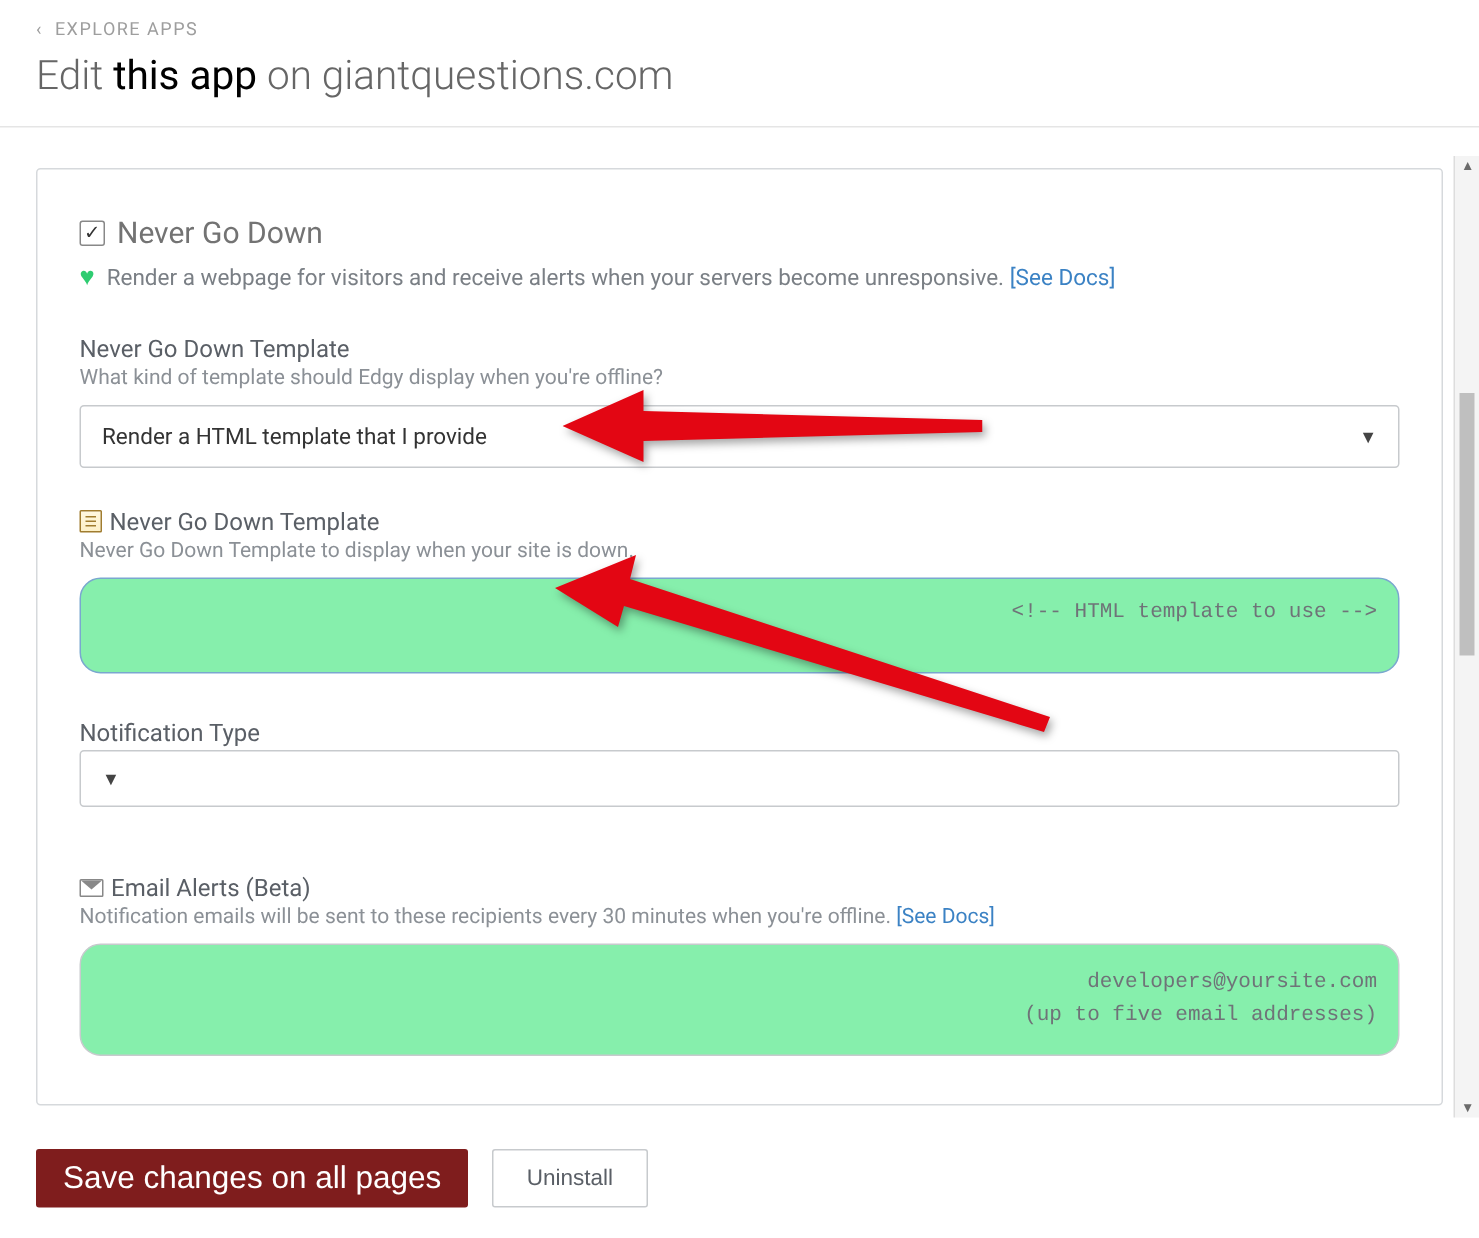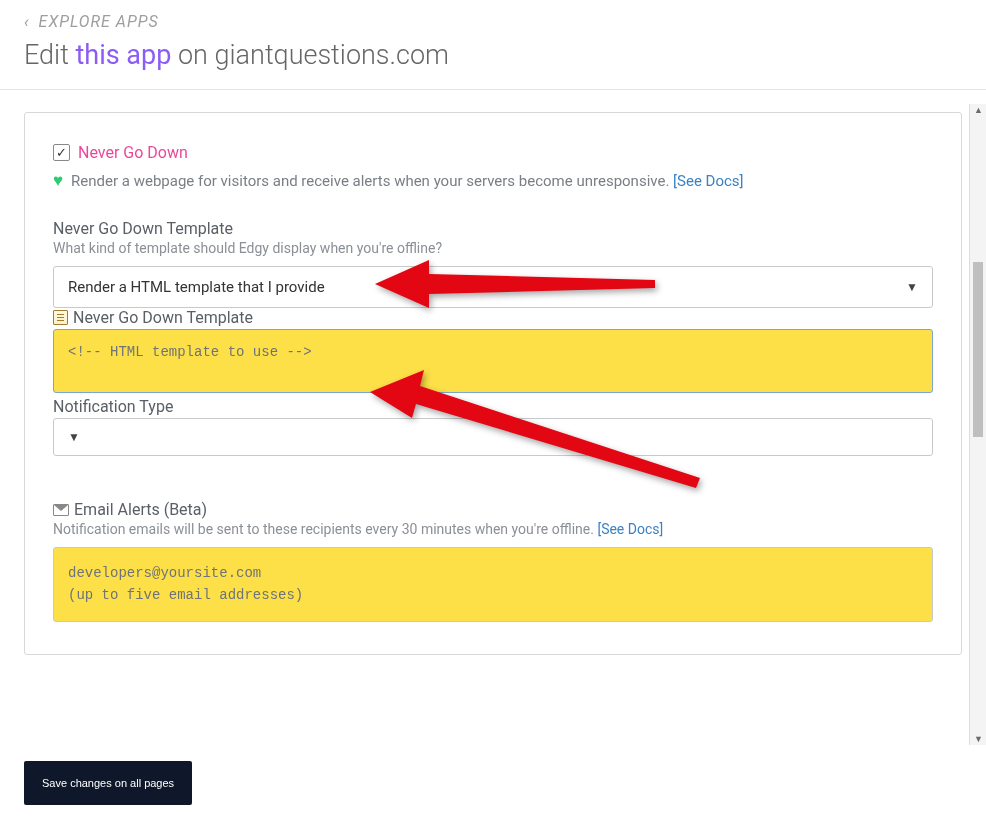--- a/index.html
+++ b/index.html
@@ -1,42 +1,42 @@
 <!DOCTYPE html>
 <html><head>
 <meta charset="utf-8">
 <style>
   * { box-sizing: border-box; margin: 0; padding: 0; }
   body { font-family: -apple-system, BlinkMacSystemFont, "Segoe UI", Roboto, sans-serif; font-size: 15px; color: #333; background: #fff; width: 986px; height: 825px; overflow: hidden; position: relative; }
   .header { padding: 12px 24px 18px 24px; border-bottom: 1px solid #e5e5e5; }
-  .breadcrumb { font-size: 16px; letter-spacing: 1px; color: #9e9e9e; margin-bottom: 8px; font-style: italic; }
+  .breadcrumb { font-size: 12px; letter-spacing: 1px; color: #9e9e9e; margin-bottom: 8px; }
   .breadcrumb .chev { margin-right: 4px; }
   .title-line { font-size: 27px; font-weight: 300; color: #666; }
-  .title-line .emph { color: #8b5cf6; font-weight: 400; }
+  .title-line .emph { color: #000000; font-weight: 400; }
   .scroll-area { position: absolute; top: 104px; left: 0; right: 0; bottom: 80px; overflow: hidden; padding: 0 24px; }
   .card { border: 1px solid #d6d9dc; border-radius: 3px; padding: 30px 28px 24px 28px; margin-top: 8px; }
   .check-row { display: flex; align-items: center; gap: 8px; margin-bottom: 8px; }
   .checkbox { width: 17px; height: 17px; border: 1px solid #888; border-radius: 2px; display: inline-flex; align-items: center; justify-content: center; font-size: 13px; color: #333; background:#fff; }
   .desc-row { display: flex; align-items: center; gap: 8px; margin-bottom: 28px; color: #7a7f85; font-size: 15px; }
   .heart { color: #2ecc71; font-size: 17px; }
   .link { color: #3b82c4; }
   .field-label { font-size: 16px; color: #5a5f66; margin-bottom: 2px; }
   .field-help { font-size: 14px; color: #8b9096; margin-bottom: 10px; }
   .select { width: 100%; border: 1px solid #c7cacd; border-radius: 3px; padding: 11px 14px; font-size: 15px; color: #333; background: #fff; display: flex; justify-content: space-between; align-items: center; cursor: pointer; }
   .select .caret { font-size: 12px; color: #444; }
-  .block { position: relative; }
+  .block { margin-bottom: 26px; position: relative; }
   .icon-sq { display:inline-block; width:15px; height:15px; border:1px solid #a07c2f; background: linear-gradient(#fff8e1,#fdf0c7); margin-right:5px; vertical-align:-2px; border-radius:1px; position:relative;}
   .icon-sq::after{content:""; position:absolute; left:3px; top:3px; width:7px; height:1px; background:#a07c2f; box-shadow:0 3px 0 #a07c2f, 0 6px 0 #a07c2f;}
   .label-row { font-size: 16px; color: #5a5f66; margin-bottom: 2px; }
-  .textarea { width: 100%; border: 1px solid #7aa7cf; border-radius: 3px; padding: 14px 14px; font-family: "Consolas","Courier New",monospace; font-size: 14px; color: #6f7378; background: #fde047; min-height: 64px; resize: none; }
+  .textarea { width: 100%; border: 1px solid #7aa7cf; border-radius: 14px; padding: 14px 14px; font-family: "Consolas","Courier New",monospace; font-size: 14px; color: #6f7378; background: #86efac; min-height: 64px; resize: none; text-align: right; }
   .textarea.gray { border-color: #c7cacd; color:#6f7378; min-height:72px; line-height:1.6;}
   .env-icon { display:inline-block; width:16px; height:12px; border:1px solid #888; border-radius:1px; margin-right:5px; vertical-align:-1px; position:relative; background:#fff;}
   .env-icon::after{content:""; position:absolute; left:0; top:0; width:0; height:0; border-left:7px solid transparent; border-right:7px solid transparent; border-top:6px solid #888;}
   .footer { position:absolute; left:0; right:0; bottom:0; padding: 14px 24px 20px 24px; background:#fff; display:flex; gap:16px; border-top:1px solid transparent;}
-  .btn-primary { background:#0f172a; color:#fff; border:none; border-radius:2px; padding:16px 18px; font-size:11px; cursor:pointer;}
+  .btn-primary { background:#7f1d1d; color:#fff; border:none; border-radius:2px; padding:6px 18px; font-size:21px; cursor:pointer;}
   .btn-secondary { background:#fff; color:#5a5f66; border:1px solid #c7cacd; border-radius:2px; padding:10px 22px; font-size:15px; cursor:pointer;}
   .side-scrollbar { position:absolute; top:104px; right:0; bottom:80px; width:16px; background:#f4f4f4;}
   .side-thumb { position:absolute; top:158px; left:3px; width:10px; height:175px; background:#bfbfbf; border-radius:0;}
   .side-arrow { position:absolute; left:4px; font-size:9px; color:#6b6b6b;}
   .side-arrow.top{ top:1px;} .side-arrow.bot{ bottom:1px;}
   .content-border { position:absolute; top:104px; right:16px; bottom:80px; width:0; border-right:1px solid #ddd;}
   
   .arrow { position:absolute; pointer-events:none; z-index:50; filter: drop-shadow(2px 3px 3px rgba(0,0,0,0.35)); }
   .arrow svg { display:block; }
   .card-outer { position:relative; }
@@ -53,21 +53,21 @@
     <span>Edit </span><span class="emph">this app</span><span> on </span><span>giantquestions.com</span>
   </div>
 </div>
 
 <div class="scroll-area">
 
   <div class="card card-outer">
 
     <div class="check-row">
       <span class="checkbox">✓</span>
-      <span style="font-size:16px;color:#ec4899;">Never Go Down</span>
+      <span style="font-size:20px;color:#737373;">Never Go Down</span>
     </div>
     <div class="desc-row">
       <span class="heart">♥</span>
       <span>
         <span>Render a webpage for visitors and receive alerts when your servers become unresponsive. </span><a class="link">[See Docs]</a>
       </span>
     </div>
 
     <div class="block">
       <div class="field-label">Never Go Down Template</div>
@@ -75,20 +75,21 @@
       <div class="select">
         <span>Render a HTML template that I provide</span>
         <span class="caret">▼</span>
       </div>
     </div>
 
     <div class="block">
       <div class="label-row">
         <span class="icon-sq"></span><span>Never Go Down Template</span>
       </div>
+      <div class="field-help">Never Go Down Template to display when your site is down.</div>
       <textarea class="textarea" style="">&lt;!-- HTML template to use --&gt;</textarea>
     </div>
 
     <div class="block">
       <div class="field-label">Notification Type</div>
       <div class="select">
         <span class="caret">▼</span>
       </div>
     </div>
 
@@ -120,13 +121,14 @@
 
 <div class="content-border"></div>
 <div class="side-scrollbar">
   <span class="side-arrow top">▲</span>
   <div class="side-thumb"></div>
   <span class="side-arrow bot">▼</span>
 </div>
 
 <div class="footer">
   <button class="btn-primary">Save changes on all pages</button>
+  <button class="btn-secondary">Uninstall</button>
 </div>
 
 </body></html>

